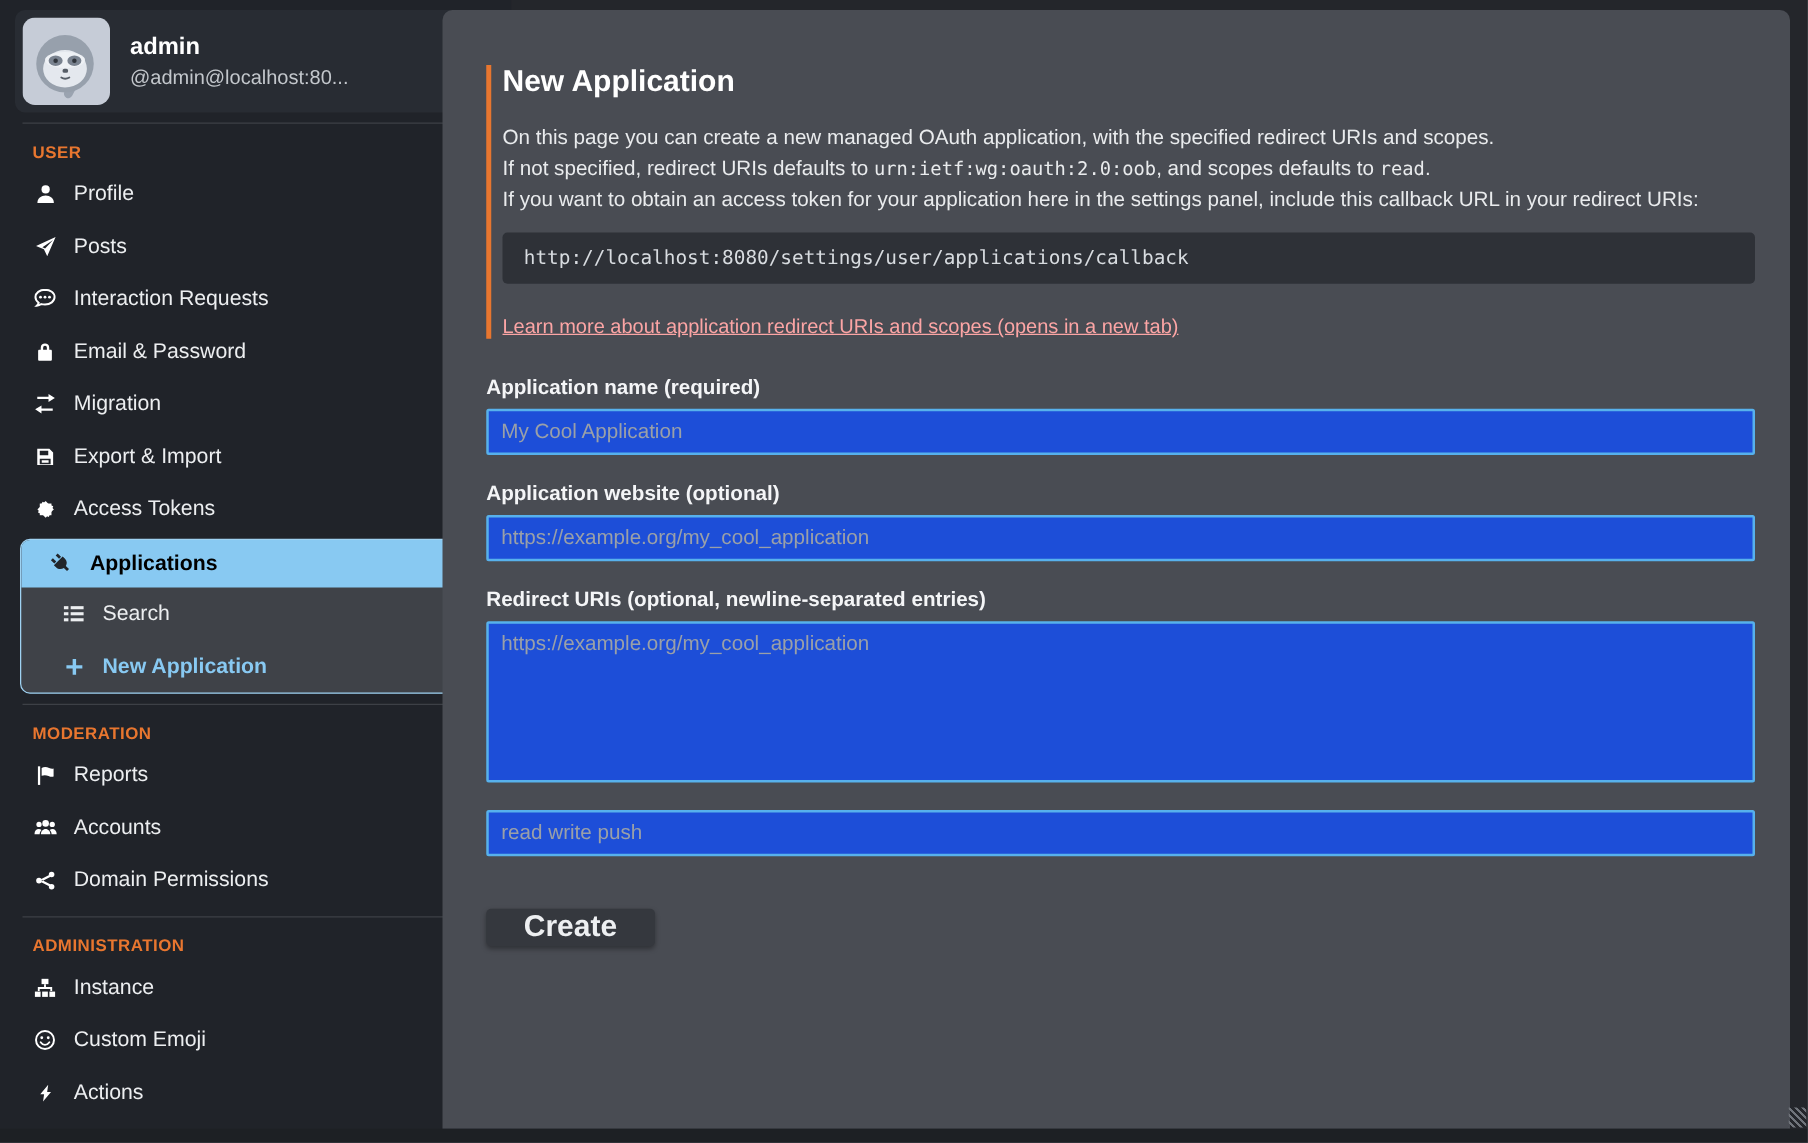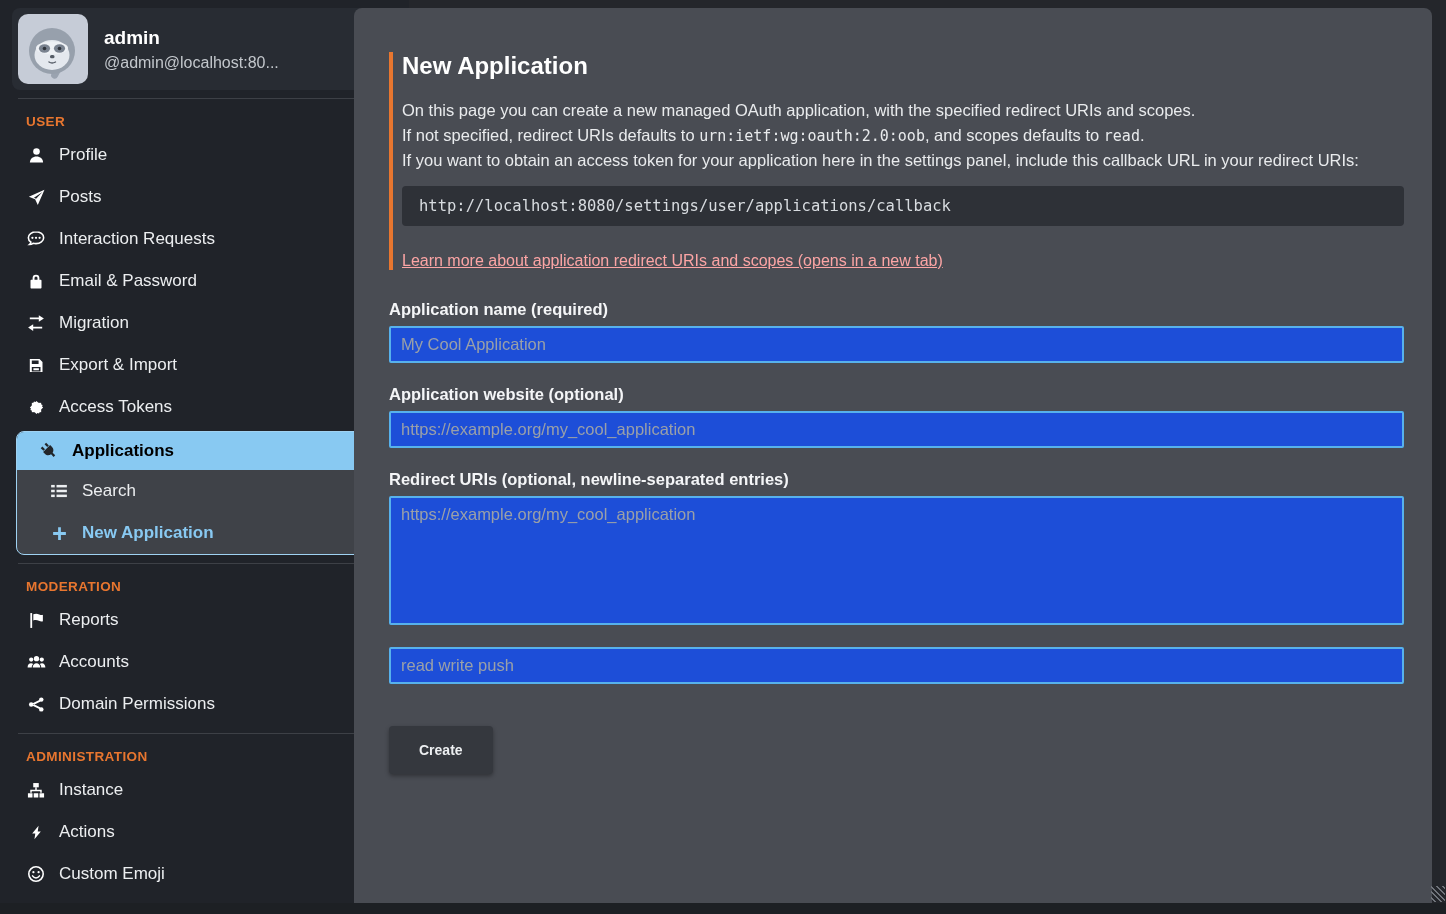--- a/index.html
+++ b/index.html
@@ -79,22 +79,22 @@
   .text-input, .text-area {
     width:100%; background:#1d4ed8; border:2px solid #57b1ec; border-radius:2px;
     color:#e8eaec; font-size:16.5px; padding:7px 10px;
     font-family:"Liberation Sans","DejaVu Sans",sans-serif;
   }
   .text-input { height:37px; }
   .text-area { height:129px; resize:none; display:block; }
   .text-input::placeholder, .text-area::placeholder { color:#9aa0a8; opacity:1; }
   .create-btn {
     margin-top:20px; background:#35383e; color:#edeff1;
-    font-weight:bold; font-size:14px; border:none; border-radius:4px;
-    padding:16px 30px; cursor:pointer;
+    font-weight:bold; font-size:24px; border:none; border-radius:4px;
+    padding:1px 30px; cursor:pointer;
     box-shadow:0 2px 4px rgba(0,0,0,.35);
     font-family:"Liberation Sans","DejaVu Sans",sans-serif;
   }
 
   
   .bottom-strip { position:absolute; left:0; bottom:0; width:1446px; height:11px; background:#1d2024; }
   .resize-grip {
     position:absolute; right:1px; bottom:12px; width:14px; height:16px;
     background:repeating-linear-gradient(45deg, transparent 0 2.5px, #70747b 2.5px 4px);
   }
@@ -297,37 +297,37 @@
             <rect x="5.85" y="10.6" width="4.3" height="4"></rect>
             <rect x="11.3" y="10.6" width="4.3" height="4"></rect>
             <path d="M7.3 5h1.4v2.2h4.7v3h-1.4V8.6H4v1.6H2.6v-3h4.7z"></path>
           </svg>
       </span>
       <span class="nav-label">Instance</span>
     </div>
 
     <div class="nav-item">
       <span class="nav-icon">
-        <svg width="15" height="17" viewBox="0 0 16 16" fill="currentColor">
-            <path d="M10.2.8 3.4 9h3.3L5.8 15.2 12.6 7H9.3z"></path>
-          </svg>
-      </span>
-      <span class="nav-label">Actions</span>
-    </div>
-
-    <div class="nav-item">
-      <span class="nav-icon">
         <svg width="18" height="18" viewBox="0 0 16 16">
             <circle cx="8" cy="8" r="6.4" fill="none" stroke="currentColor" stroke-width="1.4"></circle>
             <circle cx="5.7" cy="6.4" r="1" fill="currentColor"></circle>
             <circle cx="10.3" cy="6.4" r="1" fill="currentColor"></circle>
             <path d="M4.9 9.6c.8 1.2 1.9 1.9 3.1 1.9s2.3-.7 3.1-1.9" fill="none" stroke="currentColor" stroke-width="1.3" stroke-linecap="round"></path>
           </svg>
       </span>
       <span class="nav-label">Custom Emoji</span>
+    </div>
+
+    <div class="nav-item">
+      <span class="nav-icon">
+        <svg width="15" height="17" viewBox="0 0 16 16" fill="currentColor">
+            <path d="M10.2.8 3.4 9h3.3L5.8 15.2 12.6 7H9.3z"></path>
+          </svg>
+      </span>
+      <span class="nav-label">Actions</span>
     </div>
 
   </aside>
 
   <main class="panel">
 
     <section class="intro">
       <h1 class="page-title">New Application</h1>
       <p class="desc">
         <span>On this page you can create a new managed OAuth application, with the specified redirect URIs and scopes.</span><br>

